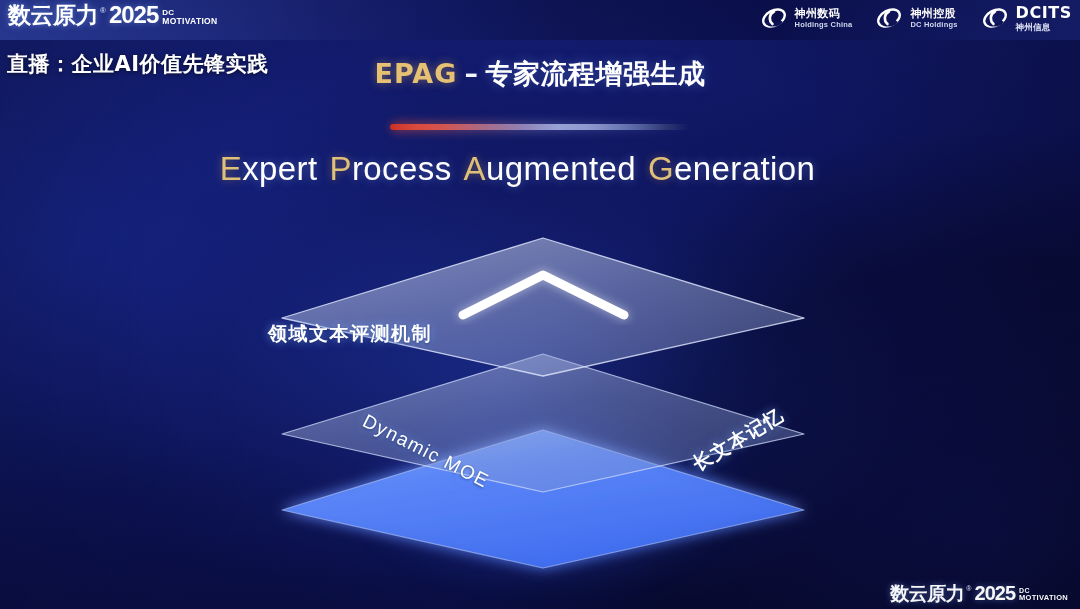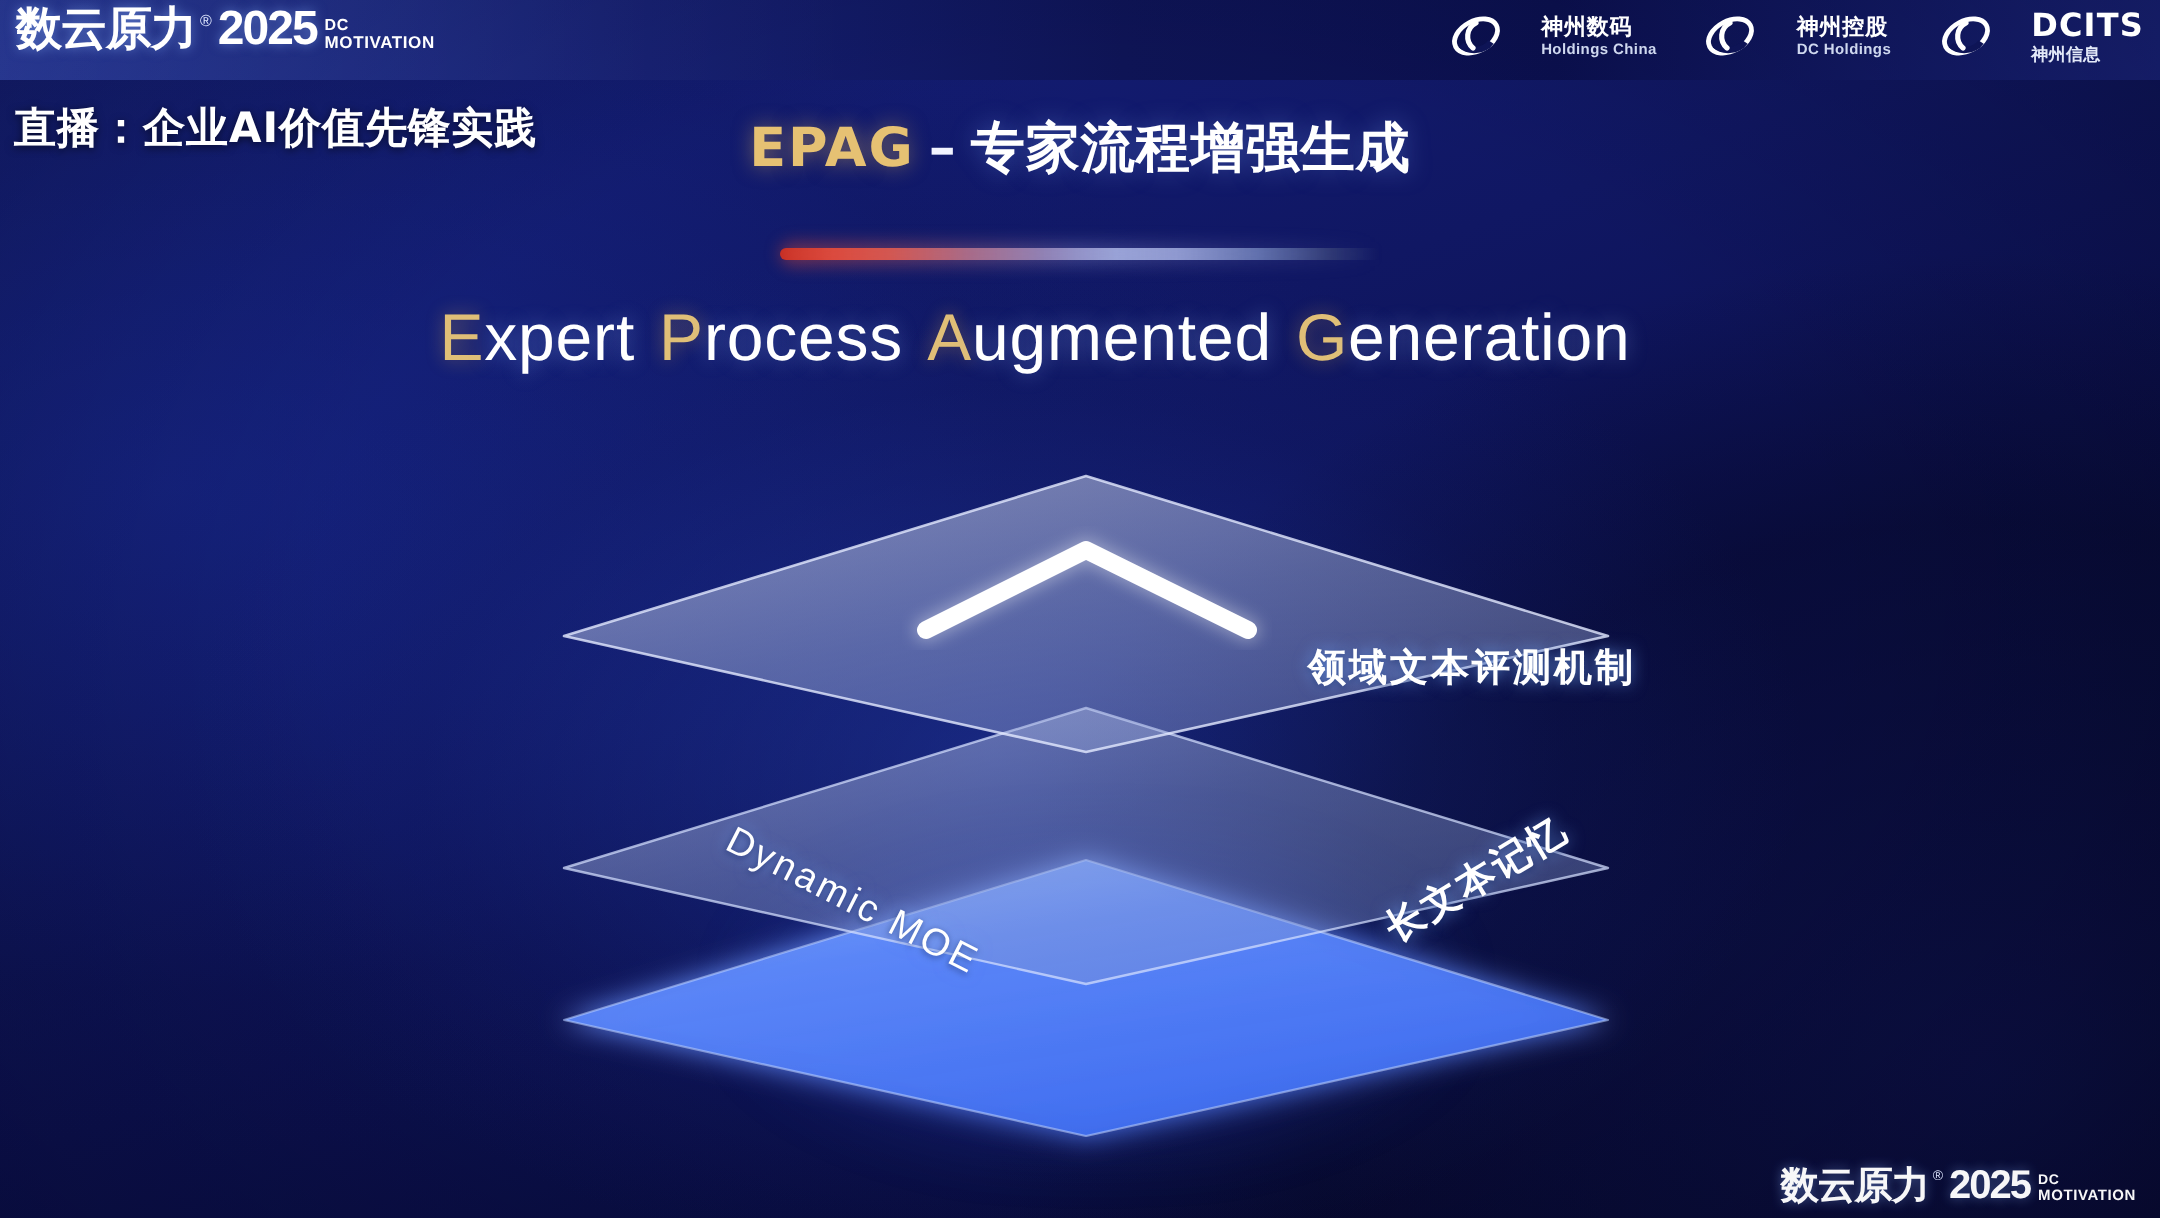--- a/index.html
+++ b/index.html
@@ -59,21 +59,21 @@
     letter-spacing:.5px;
     font-family:"DejaVu Sans","Liberation Sans",sans-serif;
     text-shadow:0 1px 4px rgba(0,0,0,.6);
   }
 
   
   .logos{
     position:absolute;right:8px;top:5px;z-index:6;
     display:flex;align-items:center;gap:24px;
   }
-  .logo{display:flex;align-items:center;gap:20px;}
+  .logo{display:flex;align-items:center;gap:8px;}
   .logo .mark{
     width:26px;height:26px;flex:0 0 26px;position:relative;
   }
   .logo .mark svg{display:block;}
   .logo .txt{display:flex;flex-direction:column;line-height:1;}
   .logo .txt .t1{
     font-size:11px;font-weight:700;color:#fff;letter-spacing:.4px;
     font-family:"DejaVu Sans","Liberation Sans",sans-serif;
   }
   .logo .txt .t2{
@@ -139,21 +139,21 @@
   .layer svg{position:absolute;left:0;top:0;overflow:visible;}
 
   .layer-label{
     position:absolute;z-index:3;
     color:#ffffff;font-weight:700;
     font-family:"DejaVu Sans","Liberation Sans",sans-serif;
     text-shadow:0 0 8px rgba(120,170,255,.75),0 1px 3px rgba(0,12,60,.6);
     white-space:nowrap;
   }
   .lbl-top{
-    left:0;top:93px;width:550px;text-align:right;font-size:19px;letter-spacing:1.5px;
+    left:0;top:93px;width:550px;text-align:left;font-size:19px;letter-spacing:1.5px;
   }
   .lbl-bottom{
     left:0;top:282px;width:550px;text-align:center;font-size:19px;letter-spacing:1.5px;
   }
   .lbl-moe{
     left:101px;top:182px;font-size:19px;letter-spacing:1.5px;font-weight:400;
     transform:rotate(27deg);transform-origin:left top;
     font-family:"Liberation Sans",sans-serif;
   }
   .lbl-mem{

